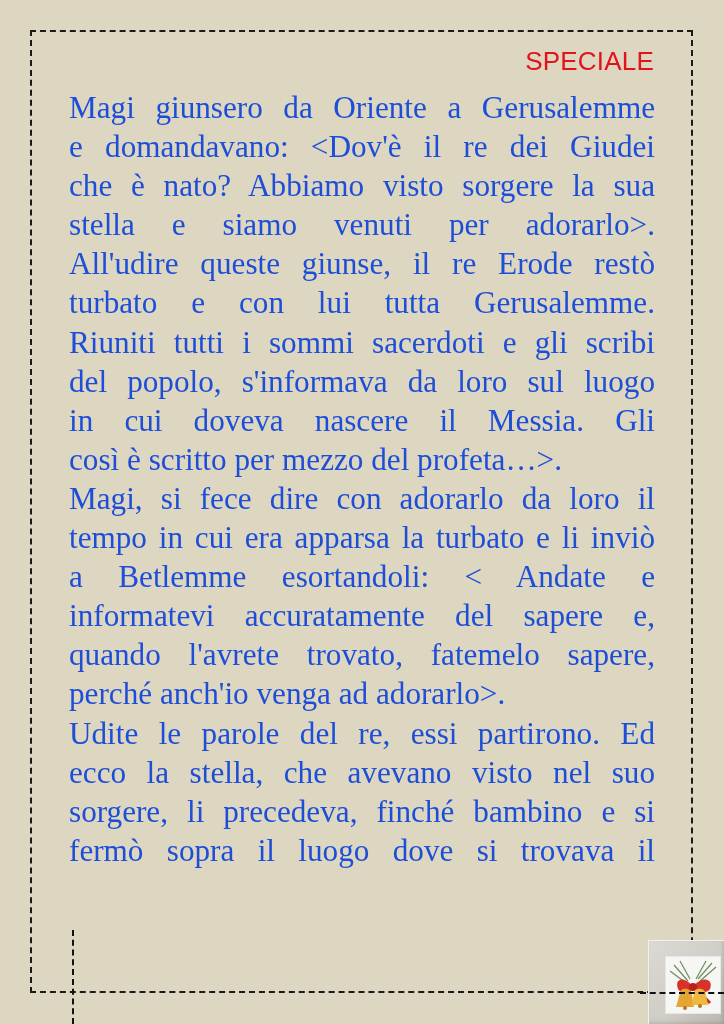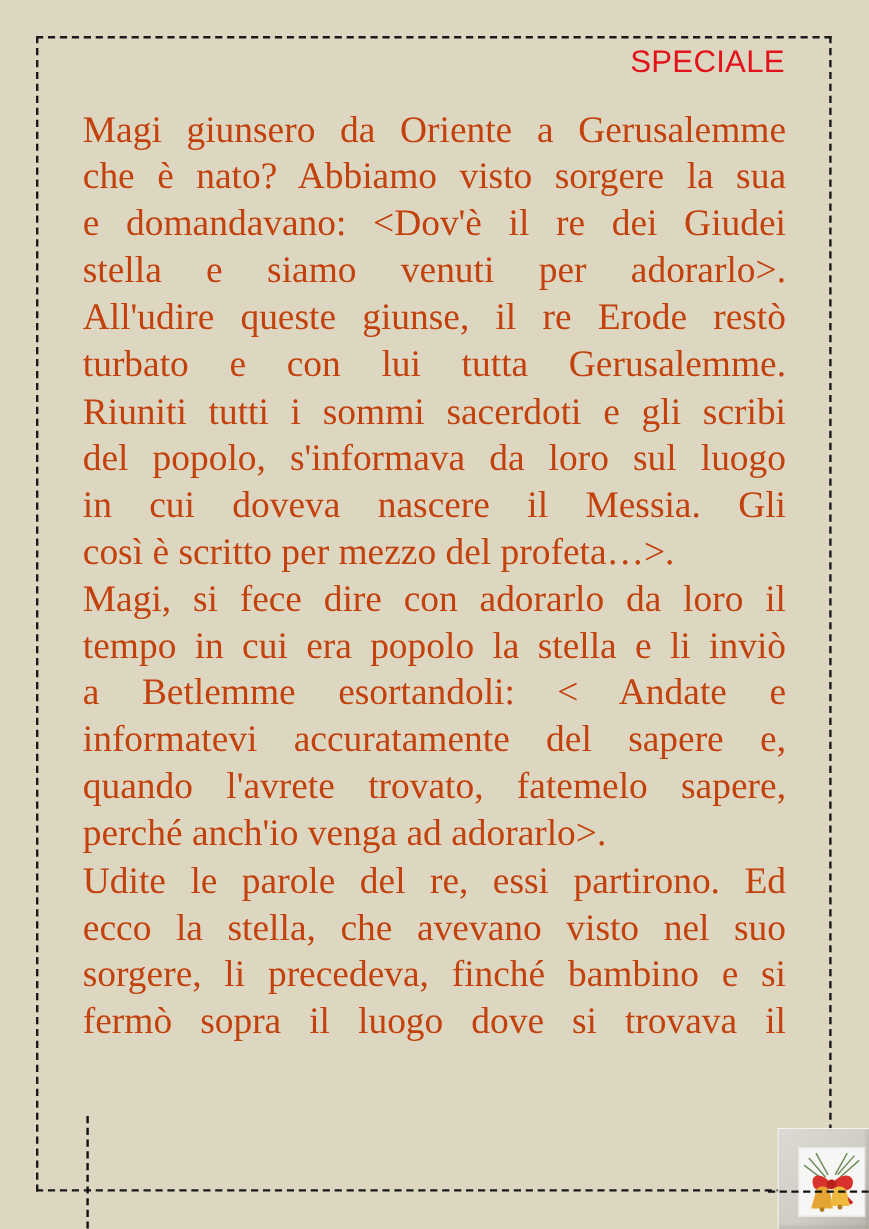--- a/index.html
+++ b/index.html
@@ -6,28 +6,28 @@
   body {
     width:724px; height:1024px; overflow:hidden; position:relative;
     background:#ddd6c1;
   }
   .frame {
     position:absolute; left:30px; top:30px; width:663px; height:963px;
     box-sizing:border-box;
     border:2px dashed #1a1a1a;
   }
   .heading {
-    position:absolute; right:70px; top:36px;
+    position:absolute; right:70px; top:46px;
     font-family:"Liberation Sans", sans-serif;
     font-size:26px; color:#e3121b; letter-spacing:0.2px;
   }
   .body-text {
     position:absolute; left:69px; top:88px; width:586px;
     font-family:"Liberation Serif", serif;
-    font-size:31.2px; line-height:39.1px; color:#c2410c;
+    font-size:31.2px; line-height:39.1px; color:#1d4ed8;
   }
   .line {
     display:block; text-align:justify; text-align-last:justify;
     white-space:nowrap; height:39.1px; overflow:visible;
   }
   .line.last { text-align-last:left; }
   .thumb {
     position:absolute; left:648px; top:940px; width:76px; height:84px;
     background:linear-gradient(135deg,#dcdad4 0%,#cfccc5 60%,#b9b6ae 100%);
     border-top:1px solid #f2f1ed; border-left:1px solid #f2f1ed;
@@ -48,31 +48,31 @@
 </style>
 </head>
 <body>
 
 <div class="frame"></div>
 
 <div class="heading">SPECIALE</div>
 
 <div class="body-text">
   <span class="line">Magi giunsero da Oriente a Gerusalemme</span>
+  <span class="line">e domandavano: &lt;Dov'è il re dei Giudei</span>
   <span class="line">che è nato? Abbiamo visto sorgere la sua</span>
-  <span class="line">e domandavano: &lt;Dov'è il re dei Giudei</span>
   <span class="line">stella e siamo venuti per adorarlo&gt;.</span>
   <span class="line">All'udire queste giunse, il re Erode restò</span>
   <span class="line">turbato e con lui tutta Gerusalemme.</span>
   <span class="line">Riuniti tutti i sommi sacerdoti e gli scribi</span>
   <span class="line">del popolo, s'informava da loro sul luogo</span>
   <span class="line">in cui doveva nascere il Messia. Gli</span>
   <span class="line last">così è scritto per mezzo del profeta…&gt;.</span>
   <span class="line">Magi, si fece dire con adorarlo da loro il</span>
-  <span class="line">tempo in cui era popolo la stella e li inviò</span>
+  <span class="line">tempo in cui era apparsa la turbato e li inviò</span>
   <span class="line">a Betlemme esortandoli: &lt; Andate e</span>
   <span class="line">informatevi accuratamente del sapere e,</span>
   <span class="line">quando l'avrete trovato, fatemelo sapere,</span>
   <span class="line last">perché anch'io venga ad adorarlo&gt;.</span>
   <span class="line">Udite le parole del re, essi partirono. Ed</span>
   <span class="line">ecco la stella, che avevano visto nel suo</span>
   <span class="line">sorgere, li precedeva, finché bambino e si</span>
   <span class="line">fermò sopra il luogo dove si trovava il</span>
 </div>
 

